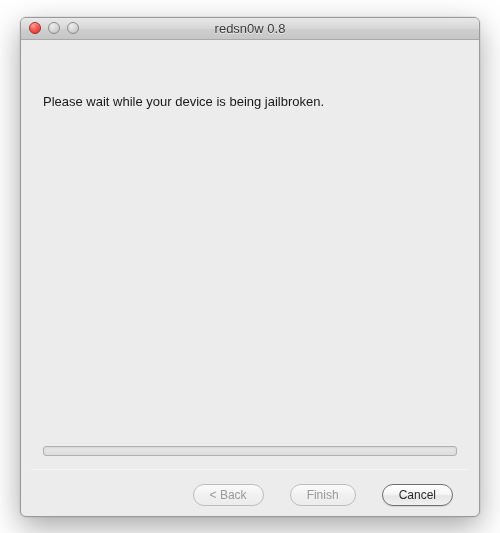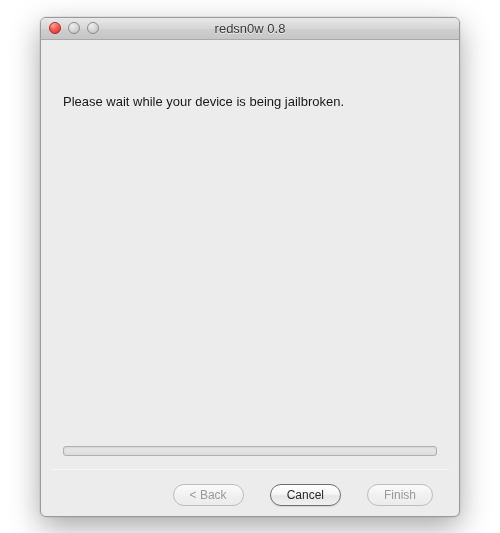--- a/index.html
+++ b/index.html
@@ -11,21 +11,21 @@
       font-family: "Lucida Grande", "Helvetica Neue", Helvetica, Arial, sans-serif;
       background: #fff;
       width: 500px;
       height: 533px;
       position: relative;
       display: flex;
       justify-content: center;
       align-items: center;
     }
     .window {
-      width: 420px;
+      width: 460px;
       height: 500px;
       background: #ececec;
       border: 1px solid #9a9a9a;
       border-radius: 6px;
       box-shadow: 0 10px 30px rgba(0,0,0,0.35), 0 0 0 1px rgba(0,0,0,0.05);
       overflow: hidden;
       display: flex;
       flex-direction: column;
     }
     .titlebar {
@@ -164,17 +164,17 @@
     <div class="instruction">Please wait while your device is being jailbroken.</div>
 
     <div class="progress-area">
       <div class="progress-bar"></div>
     </div>
 
     <div class="separator"></div>
 
     <div class="button-row">
       <button class="aqua-btn disabled" disabled="">&lt; Back</button>
+      <button class="aqua-btn disabled" disabled="">Finish</button>
       <button class="aqua-btn primary">Cancel</button>
-      <button class="aqua-btn disabled" disabled="">Finish</button>
     </div>
   </div>
 </div>
 
 </body></html>

